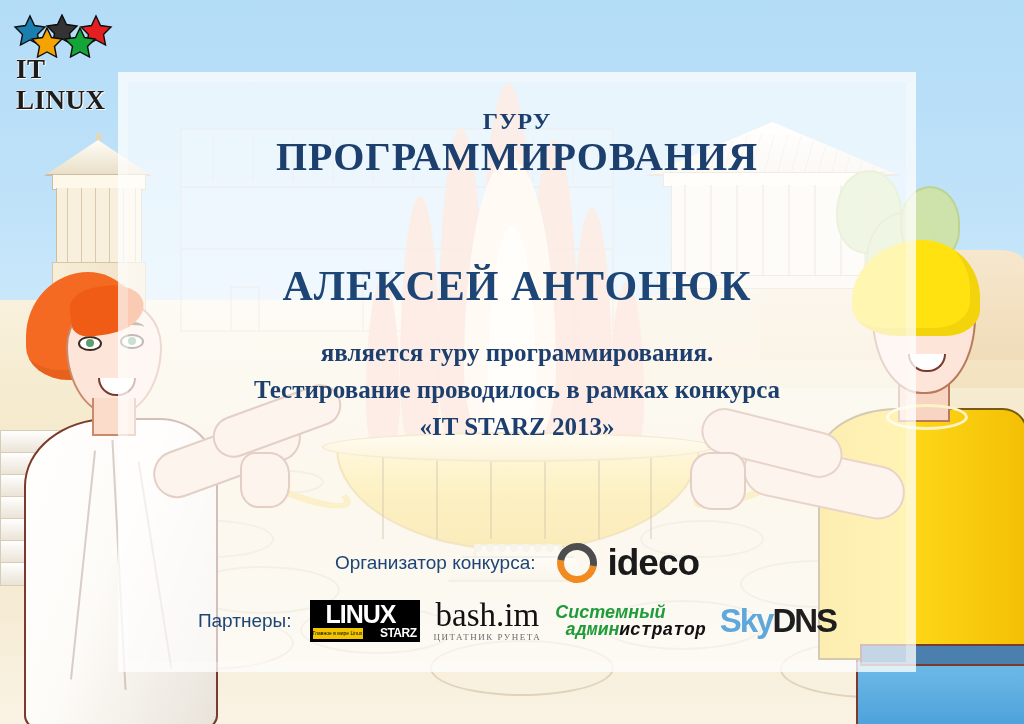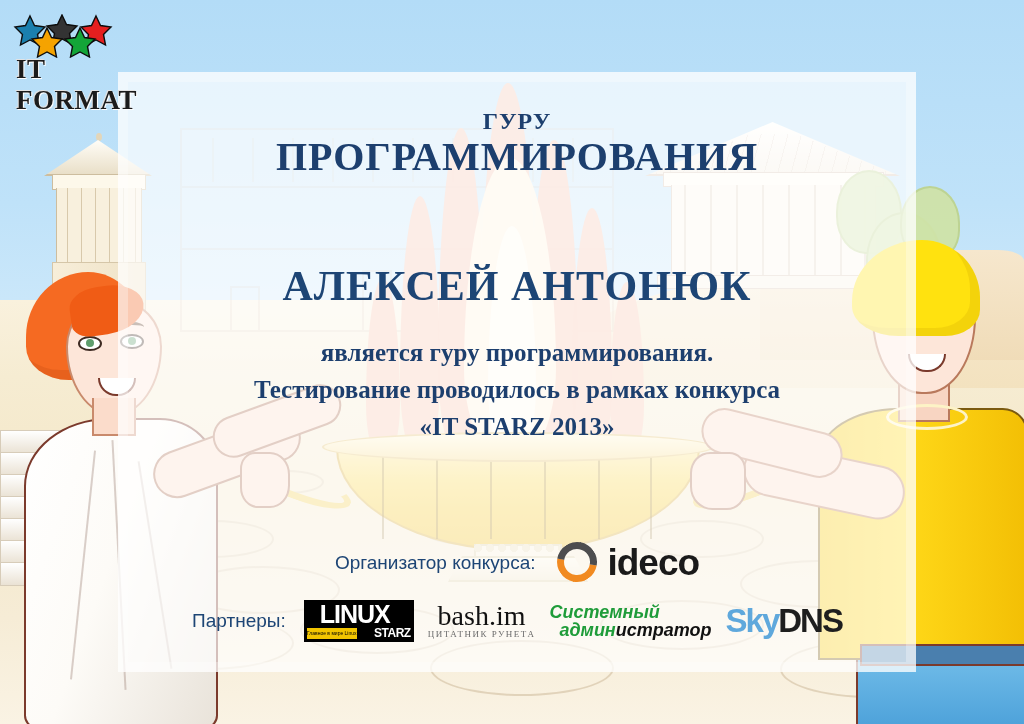--- a/index.html
+++ b/index.html
@@ -164,21 +164,21 @@
     font-size:21px;color:#1d3f6e;}
   .t-name{position:absolute;left:0;right:0;top:190px;font-family:"Liberation Serif",serif;
     font-weight:bold;font-size:42px;color:#1d4575;letter-spacing:1px;}
   .t-body{position:absolute;left:0;right:0;top:262px;font-family:"Liberation Serif",serif;
     font-size:25px;color:#1d3f6e;line-height:1.48;}
   .t-body span{display:block;font-weight:bold;}
 
   
   .org-row{position:absolute;left:0;right:0;top:470px;display:flex;align-items:center;justify-content:center;gap:22px;}
   .org-label{font-family:"Liberation Sans",sans-serif;font-size:19px;color:#1d4575;}
-  .ideco{display:flex;align-items:flex-start;gap:10px;}
+  .ideco{display:flex;align-items:center;gap:10px;}
   .ideco-mark{position:relative;width:40px;height:40px;}
   .ideco-mark .r1{position:absolute;inset:0;border:7px solid #f18a21;border-radius:50%;
     border-top-color:transparent;border-right-color:transparent;transform:rotate(-35deg);}
   .ideco-mark .r2{position:absolute;inset:0;border:7px solid #4d4d4f;border-radius:50%;
     border-bottom-color:transparent;border-left-color:transparent;transform:rotate(-35deg);}
   .ideco-word{font-family:"Liberation Sans",sans-serif;font-weight:bold;font-size:37px;color:#1a1a1a;letter-spacing:-1px;}
 
   
   .prt-row{position:absolute;left:0;right:0;top:528px;display:flex;align-items:center;justify-content:center;gap:14px;}
   .prt-label{font-family:"Liberation Sans",sans-serif;font-size:19px;color:#1d4575;margin-right:4px;}
@@ -186,27 +186,27 @@
   .lf{position:relative;width:110px;height:42px;background:#000;}
   .lf .w{position:absolute;left:4px;top:2px;right:12px;height:24px;color:#fff;
     font-family:"Liberation Sans",sans-serif;font-weight:bold;font-size:25px;letter-spacing:-1px;
     text-align:center;line-height:24px;}
   .lf .y{position:absolute;left:3px;bottom:3px;width:50px;height:11px;background:#f2c500;color:#000;
     font-size:5px;font-family:"Liberation Sans",sans-serif;line-height:11px;text-align:center;}
   .lf .f{position:absolute;right:3px;bottom:2px;color:#fff;font-family:"Liberation Sans",sans-serif;
     font-weight:bold;font-size:12px;letter-spacing:-.5px;}
 
   .bash{display:flex;flex-direction:column;align-items:center;}
-  .bash .b1{font-family:"Liberation Serif",serif;font-size:28px;color:#111;line-height:.95;}
+  .bash .b1{font-family:"Liberation Serif",serif;font-size:33px;color:#111;line-height:.95;}
   .bash .b2{font-family:"Liberation Serif",serif;font-size:9px;color:#6b6b6b;letter-spacing:1.5px;}
 
   .sysadm{display:flex;flex-direction:column;align-items:flex-start;line-height:1.0;}
   .sysadm .s1{font-family:"Liberation Sans",sans-serif;font-weight:bold;font-size:18px;color:#1f9c3a;
     font-style:italic;}
-  .sysadm .s2{font-family:Liberation Sans, sans-serif;font-weight:bold;font-size:18px;color:#111;
+  .sysadm .s2{font-family:Liberation Mono, monospace;font-weight:bold;font-size:18px;color:#111;
     font-style:italic;margin-left:10px;}
   .sysadm .s2 b{color:#1f9c3a;}
 
   .skydns{font-family:"Liberation Sans",sans-serif;font-weight:bold;font-size:33px;letter-spacing:-2px;}
   .skydns .sky{color:#5fa8dc;}
   .skydns .dns{color:#1e1e1e;}
 
   
   .t-date{position:absolute;left:0;right:0;top:614px;font-family:"Liberation Sans",sans-serif;
     font-size:18px;color:#2b2b2b;}
@@ -388,21 +388,21 @@
   <div class="logo">
     <div class="stars">
       <svg width="108" height="44" viewBox="0 0 108 44">
         <polygon points="18,2 22.5,11.5 33,13 25.5,20.5 27.5,31 18,26 8.5,31 10.5,20.5 3,13 13.5,11.5" fill="#1a7fae" stroke="#0d0d0d" stroke-width="1.4"></polygon>
         <polygon points="50,1 54.5,10.5 65,12 57.5,19.5 59.5,30 50,25 40.5,30 42.5,19.5 35,12 45.5,10.5" fill="#333333" stroke="#0d0d0d" stroke-width="1.4"></polygon>
         <polygon points="84,2 88.5,11.5 99,13 91.5,20.5 93.5,31 84,26 74.5,31 76.5,20.5 69,13 79.5,11.5" fill="#e51f1f" stroke="#0d0d0d" stroke-width="1.4"></polygon>
         <polygon points="35,14 39.5,23.5 50,25 42.5,32.5 44.5,43 35,38 25.5,43 27.5,32.5 20,25 30.5,23.5" fill="#f5a300" stroke="#0d0d0d" stroke-width="1.4"></polygon>
         <polygon points="68,14 72.5,23.5 83,25 75.5,32.5 77.5,43 68,38 58.5,43 60.5,32.5 53,25 63.5,23.5" fill="#13a538" stroke="#0d0d0d" stroke-width="1.4"></polygon>
       </svg>
     </div>
-    <div class="logo-text">IT FORMAT</div>
+    <div class="logo-text">IT LINUX</div>
   </div>
 
   <div class="content">
 
     <div class="t-title">
       <span class="l1">ГУРУ</span>
       <span class="l2">ПРОГРАММИРОВАНИЯ</span>
     </div>
 
 

